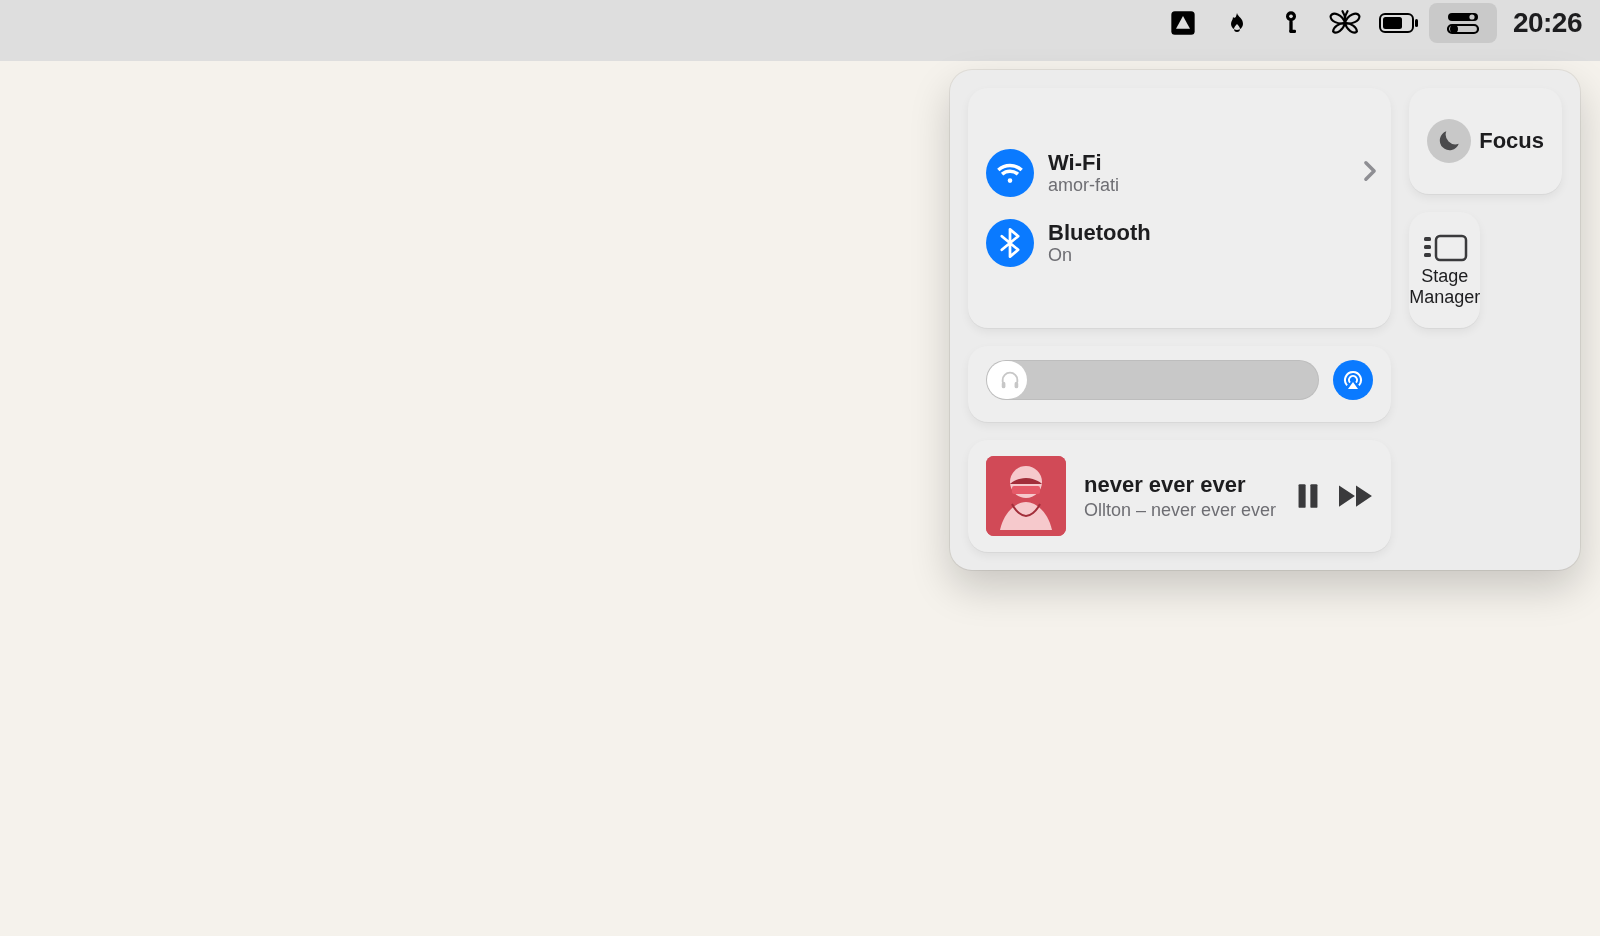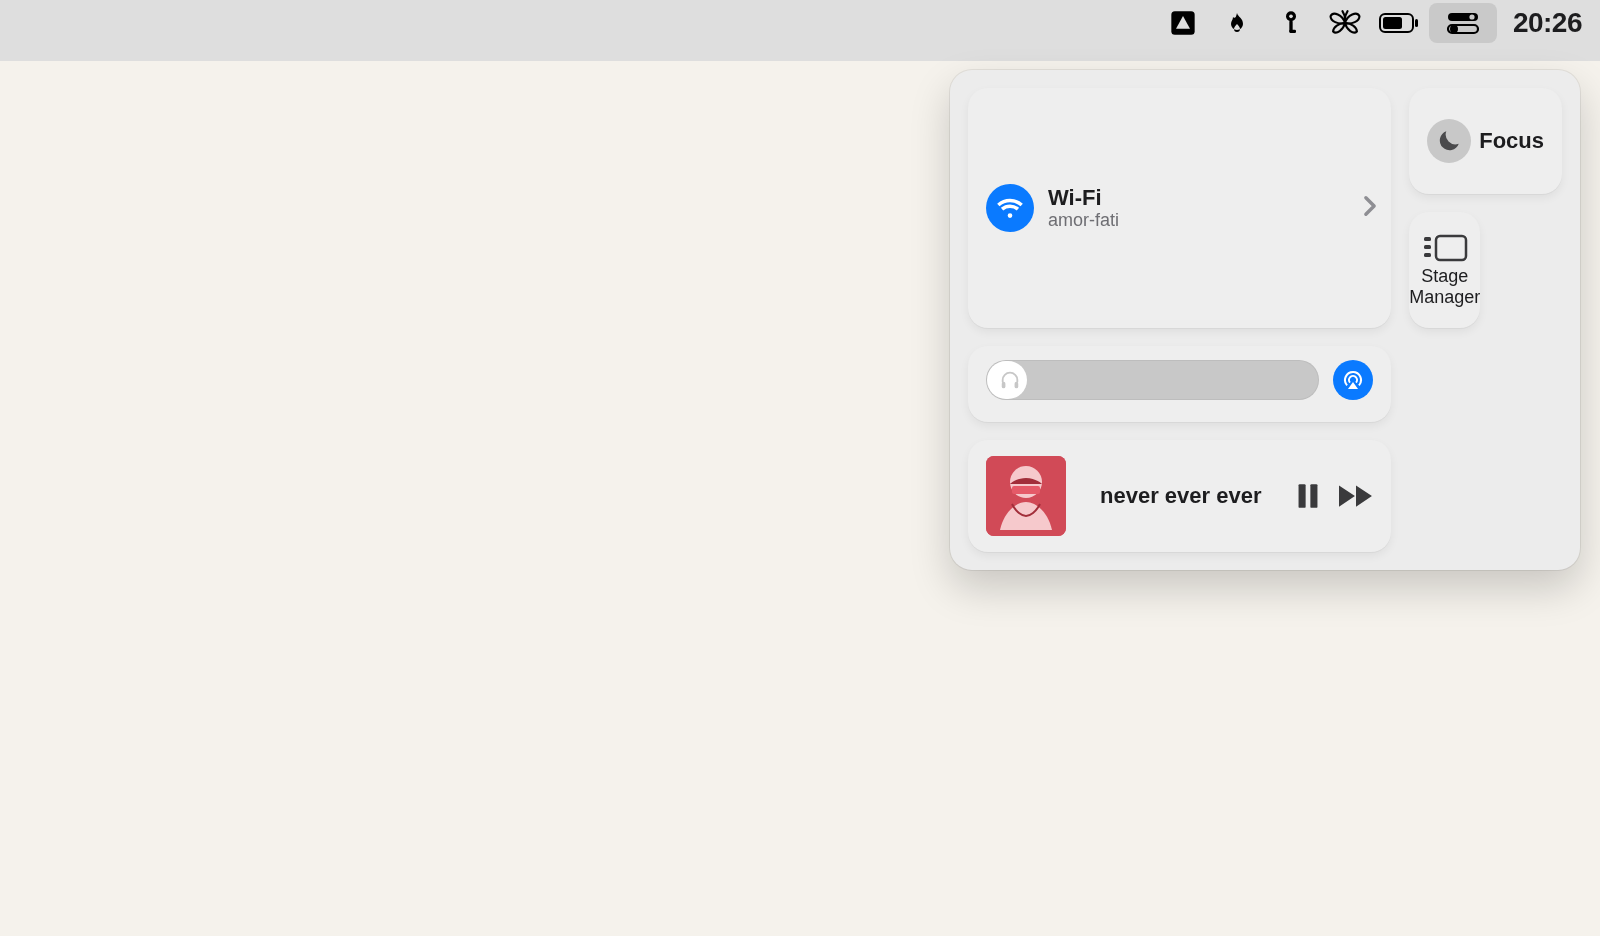--- a/index.html
+++ b/index.html
@@ -214,21 +214,21 @@
     gap: 18px;
   }
   .album {
     width: 80px; height: 80px;
     border-radius: 8px;
     background: #d14a57;
     display: grid; place-items: center;
     overflow: hidden;
   }
   .media-text { flex: 1 1 auto; display:flex; flex-direction:column; line-height:1.25; }
-  .media-title { font-size: 22px; font-weight: 700; margin-left: 16px; }
+  .media-title { font-size: 22px; font-weight: 700; }
   .media-sub   { font-size: 18px; color: var(--muted); }
   .media-controls { display:flex; align-items:center; gap: 20px; color: #3a3a3c; }
   .media-controls svg { display:block; }
 </style>
 </head>
 <body>
 
 <div class="menubar">
   <div class="menu-extra">
     <svg width="28" height="28" viewBox="0 0 24 24">
@@ -289,20 +289,31 @@
         <span class="conn-title">Wi-Fi</span>
         <span class="conn-sub">amor-fati</span>
       </div>
       <span class="chevron">
         <svg width="14" height="22" viewBox="0 0 10 16" fill="none" stroke="#8e8e93" stroke-width="2.5" stroke-linecap="round" stroke-linejoin="round">
             <path d="M2 2l6 6-6 6"></path>
           </svg>
       </span>
     </div>
 
+    <div class="conn-item">
+      <div class="conn-icon">
+        <svg width="22" height="30" viewBox="0 0 14 22" fill="none" stroke="#fff" stroke-width="2" stroke-linejoin="round" stroke-linecap="round">
+            <path d="M7 1v20l6-5-12-10M1 16l12-10-6-5"></path>
+          </svg>
+      </div>
+      <div class="conn-text">
+        <span class="conn-title">Bluetooth</span>
+        <span class="conn-sub">On</span>
+      </div>
+    </div>
 
   </div>
 
   <div class="tile focus">
     <div class="focus-icon">
       <svg width="26" height="26" viewBox="0 0 24 24" fill="#4a4a4c">
           <path d="M21 14.5A9 9 0 0 1 9.5 3 9 9 0 1 0 21 14.5z"></path>
         </svg>
     </div>
     <span class="focus-title">Focus</span>
@@ -349,20 +360,21 @@
         <rect width="80" height="80" fill="#d14a57"></rect>
         <circle cx="40" cy="26" r="16" fill="#f6c9cc"></circle>
         <path d="M40 22c10 0 16 6 16 6H24s6-6 16-6z" fill="#a22e3a"></path>
         <rect x="26" y="30" width="28" height="8" rx="2" fill="#e55a68"></rect>
         <path d="M14 74c4-18 16-28 26-28s22 10 26 28H14z" fill="#f6c9cc"></path>
         <path d="M26 48c4 8 10 12 14 12s10-4 14-12" fill="none" stroke="#a22e3a" stroke-width="2"></path>
       </svg>
     </div>
     <div class="media-text">
       <span class="media-title">never ever ever</span>
+      <span class="media-sub">Ollton – never ever ever</span>
     </div>
     <div class="media-controls">
       <span>
         <svg width="22" height="26" viewBox="0 0 18 22" fill="#3a3a3c">
             <rect x="1" y="1" width="6" height="20" rx="1"></rect>
             <rect x="11" y="1" width="6" height="20" rx="1"></rect>
           </svg>
       </span>
       <span>
         <svg width="34" height="22" viewBox="0 0 32 20" fill="#3a3a3c">

